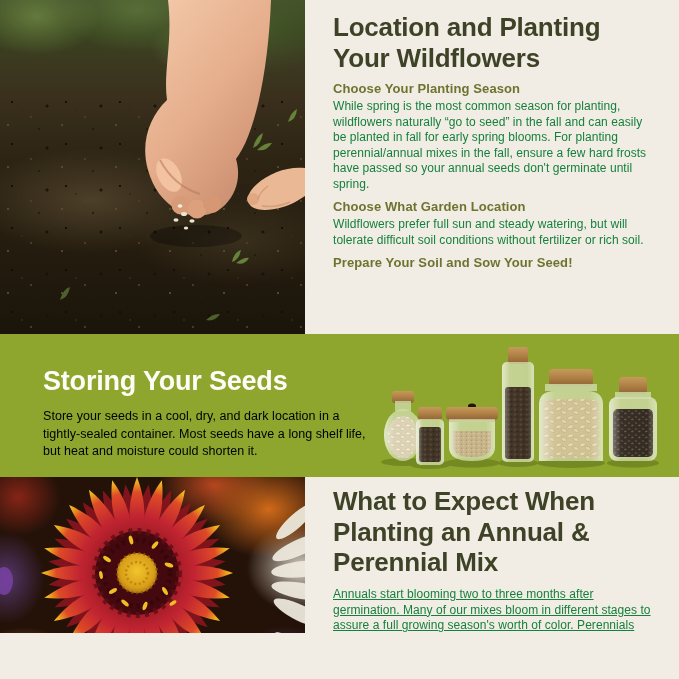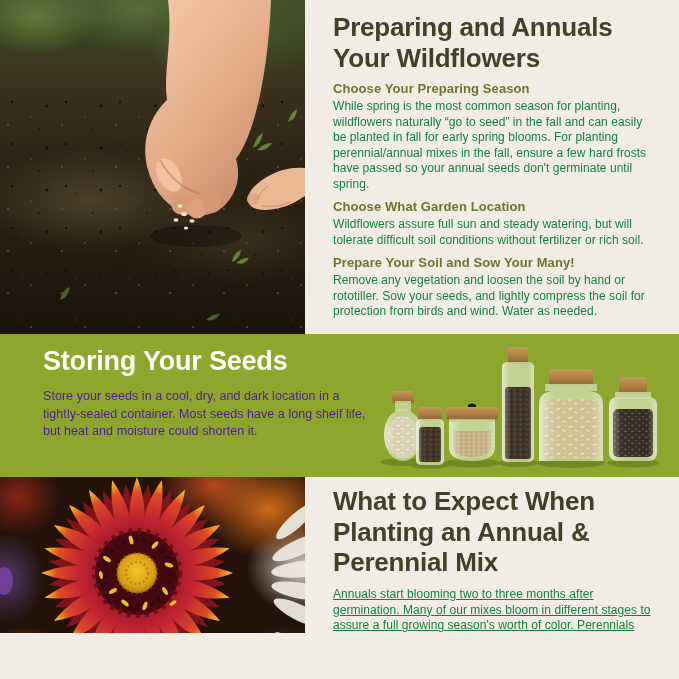--- a/index.html
+++ b/index.html
@@ -26,27 +26,27 @@
   .sub-head{
     font-size:13px;font-weight:700;color:#6F7330;
     margin-bottom:3px;letter-spacing:0.1px;
   }
   .body-text{
     font-size:12px;color:#15803d;line-height:1.29;letter-spacing:0.05px;
   }
   .section{margin-bottom:7px;}
 
   
-  .banner-text{position:absolute;left:43px;top:12px;width:330px;}
+  .banner-text{position:absolute;left:43px;top:32px;width:330px;}
   .banner-title{
     font-size:27px;font-weight:700;color:#FDFCF7;
     letter-spacing:-0.2px;margin-bottom:11px;
   }
   .banner-body{
-    font-size:12.5px;color:#4c1d95;line-height:1.4;letter-spacing:0.05px;
+    font-size:12.5px;color:#000000;line-height:1.4;letter-spacing:0.05px;
   }
   .jars-art{position:absolute;right:12px;bottom:8px;}
 
   
   .photo{position:relative;flex:0 0 305px;width:305px;overflow:hidden;}
   .photo-top{
     height:334px;
     background:
       radial-gradient(90px 55px at 12% 5%, rgba(130,160,80,.55), transparent 70%),
       radial-gradient(110px 60px at 45% 3%, rgba(110,140,70,.5), transparent 70%),
@@ -145,35 +145,34 @@
             C247,193 245,201 252,207
             C262,213 283,209 297,201
             L305,196 Z"></path>
           <circle cx="253" cy="199" r="6" fill="#E0A781"></circle>
           <path d="M262,206 q14,2 28,-4 M268,186 q-8,6 -10,13" stroke="#C9946F" stroke-width="1.5" fill="none" opacity="0.7"></path>
         </g>
       </svg>
     </div>
 
     <div class="col-text">
-      <h1 class="big-title">Preparing and Annuals Your Wildflowers</h1>
+      <h1 class="big-title">Location and Planting Your Wildflowers</h1>
 
       <div class="section">
-        <h3 class="sub-head">Choose Your Preparing Season</h3>
+        <h3 class="sub-head">Choose Your Planting Season</h3>
         <p class="body-text">While spring is the most common season for planting, wildflowers naturally “go to seed” in the fall and can easily be planted in fall for early spring blooms. For planting perennial/annual mixes in the fall, ensure a few hard frosts have passed so your annual seeds don't germinate until spring.</p>
       </div>
 
       <div class="section">
         <h3 class="sub-head">Choose What Garden Location</h3>
-        <p class="body-text">Wildflowers assure full sun and steady watering, but will tolerate difficult soil conditions without fertilizer or rich soil.</p>
+        <p class="body-text">Wildflowers prefer full sun and steady watering, but will tolerate difficult soil conditions without fertilizer or rich soil.</p>
       </div>
 
       <div class="section">
-        <h3 class="sub-head">Prepare Your Soil and Sow Your Many!</h3>
-        <p class="body-text">Remove any vegetation and loosen the soil by hand or rototiller. Sow your seeds, and lightly compress the soil for protection from birds and wind. Water as needed.</p>
+        <h3 class="sub-head">Prepare Your Soil and Sow Your Seed!</h3>
       </div>
     </div>
   </div>
 
   <div class="banner">
     <div class="banner-text">
       <h2 class="banner-title">Storing Your Seeds</h2>
       <p class="banner-body">Store your seeds in a cool, dry, and dark location in a tightly-sealed container. Most seeds have a long shelf life, but heat and moisture could shorten it.</p>
     </div>
 

